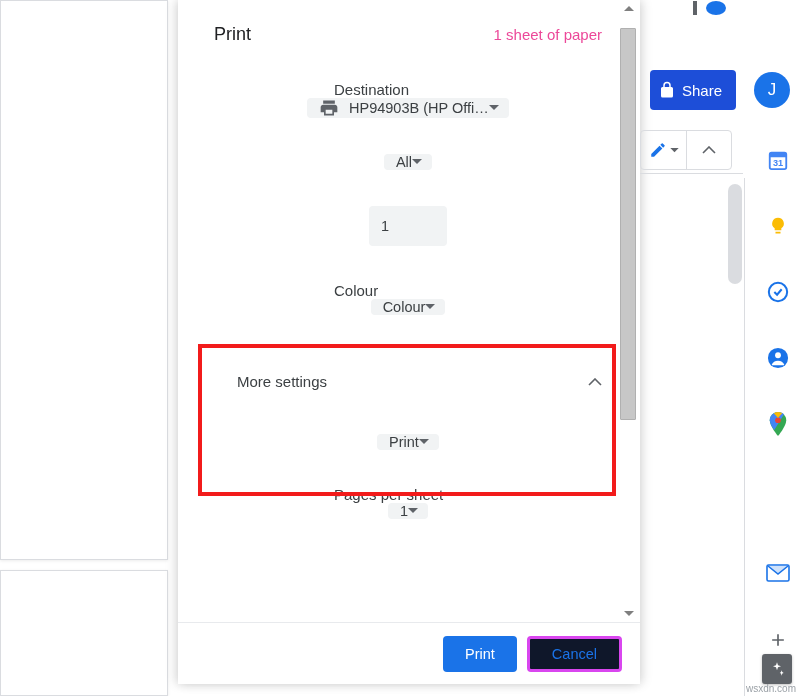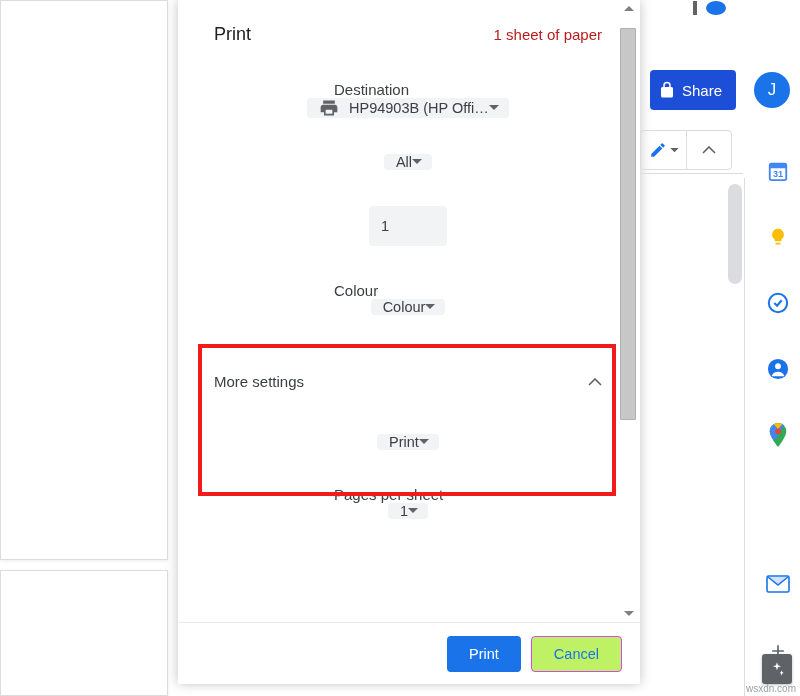--- a/index.html
+++ b/index.html
@@ -9,62 +9,62 @@
 .preview-strip { position: absolute; background: #fff; border: 1px solid #dadce0; box-shadow: 0 1px 3px rgba(0,0,0,0.08); }
 .preview-strip.big { left: 0; top: 0; width: 168px; height: 560px; }
 .preview-strip.small { left: 0; top: 570px; width: 168px; height: 126px; }
 
 
 .dialog { position: absolute; left: 178px; top: 0; width: 462px; height: 684px; background: #fff; box-shadow: -3px 0 10px rgba(0,0,0,0.12), 3px 0 10px rgba(0,0,0,0.12); display: flex; flex-direction: column; }
 .dialog-body { flex: 1; overflow: hidden; position: relative; padding: 0 10px 0 8px; }
 .dialog-content { padding: 24px 28px 10px 28px; }
 .dialog-header { display: flex; justify-content: space-between; align-items: center; margin-bottom: 36px; }
 .dialog-title { font-size: 18px; color: #202124; font-weight: 400; }
-.sheets { font-size: 15px; color: #b91c1c; }
+.sheets { font-size: 15px; color: #ec4899; }
 
 .row { display: flex; align-items: center; margin-bottom: 36px; flex-direction: column; }
 .row .label { width: 148px; font-size: 15px; color: #3c4043; }
 .dropdown { flex: 1; height: 40px; background: #f1f3f4; border-radius: 4px; display: flex; align-items: center; padding: 0 10px 0 12px; font-size: 14.5px; color: #3c4043; position: relative; cursor: pointer; }
 .dropdown .caret { margin-left: auto; }
 .dropdown svg.printer { margin-right: 10px; flex-shrink: 0; }
 .dest-text { white-space: nowrap; overflow: hidden; text-overflow: ellipsis; max-width: 140px; }
 
 .copies-input { width: 78px; height: 40px; background: #f1f3f4; border: none; border-radius: 4px; padding: 0 12px; font-size: 14.5px; color: #3c4043; }
 
-.expander { display: flex; align-items: center; justify-content: space-between; font-size: 15px; color: #3c4043; padding: 22px 0; cursor: pointer; }
+.expander { display: flex; align-items: center; justify-content: space-between; font-size: 15px; color: #3c4043; padding: 22px 0; cursor: pointer; margin-left: 23px; }
 
 .highlight-box { position: absolute; border: 4px solid #f21b1b; left: 198px; top: 344px; width: 418px; height: 152px; pointer-events: none; z-index: 50; }
 
 .scrollbar-track { position: absolute; right: 2px; top: 14px; width: 18px; bottom: 14px; }
 .scrollbar-thumb { position: absolute; width: 16px; background: #c7c7c7; border: 1px solid #b0b0b0; border-radius: 1px; }
 .thumb1 { top: 14px; height: 392px; }
 .btn-arrow { position: absolute; right: 3px; width: 16px; height: 14px; display: flex; align-items: center; justify-content: center; }
 .btn-arrow.up { top: 1px; }
 .btn-arrow.down { bottom: 1px; }
 
 .dialog-footer { height: 62px; border-top: 1px solid #e8eaed; display: flex; justify-content: flex-end; align-items: center; padding: 0 18px; gap: 10px; }
 .btn { height: 36px; padding: 0 22px; border-radius: 4px; font-size: 14.5px; cursor: pointer; display: flex; align-items: center; font-weight: 500; }
 .btn-primary { background: #1a73e8; color: #fff; border: none; }
-.btn-secondary { background: #bef264; color: #1a73e8; border: 1px solid #d946ef; }
+.btn-secondary { background: #0f172a; color: #1a73e8; border: 3px solid #d946ef; }
 
 
 .share-btn { position: absolute; left: 650px; top: 70px; height: 40px; background: #1d4ed8; color: #fff; border-radius: 4px; display: flex; align-items: center; padding: 0 14px 0 8px; font-size: 15px; font-weight: 500; cursor: pointer; }
 .share-btn svg { margin-right: 6px; }
 .avatar { position: absolute; left: 754px; top: 72px; width: 36px; height: 36px; border-radius: 50%; background: #1a73e8; color: #fff; display: flex; align-items: center; justify-content: center; font-size: 17px; font-weight: 500; }
 
 .edit-bar { position: absolute; left: 640px; top: 130px; width: 92px; height: 40px; border: 1px solid #dadce0; border-radius: 4px; display: flex; align-items: center; }
 .edit-pencil { width: 46px; height: 100%; display: flex; align-items: center; justify-content: center; border-right: 1px solid #dadce0; }
 .edit-pencil svg + svg { margin-left: 3px; }
 
 .hr-under { position: absolute; left: 640px; top: 173px; width: 103px; height: 1px; background: #dadce0; }
 
 .side-panel-line { position: absolute; left: 744px; top: 178px; width: 1px; height: 520px; background: #dadce0; }
 .side-scroll-thumb { position: absolute; left: 728px; top: 184px; width: 14px; height: 100px; background: #dadce0; border-radius: 7px; }
 
-.rail { position: absolute; left: 758px; top: 159px; width: 40px; display: flex; flex-direction: column; align-items: center; gap: 42px; justify-content: space-between; }
+.rail { position: absolute; left: 758px; top: 148px; width: 40px; display: flex; flex-direction: column; align-items: center; gap: 42px; justify-content: space-between; }
 .rail-icon { width: 24px; height: 24px; display: flex; align-items: center; justify-content: center; cursor: pointer; }
 
 .floating-square { position: absolute; left: 762px; top: 654px; width: 30px; height: 30px; background: #5f6368; border-radius: 3px; box-shadow: 0 1px 3px rgba(0,0,0,0.25); display:flex; align-items:center; justify-content:center; }
 
 .watermark { position: absolute; right: 4px; bottom: 2px; font-size: 10px; color: #9aa0a6; padding-left: 31px; }
 .beta-pill { position: absolute; left: 571px; top: 3px; background: #5f6368; color: #fff; font-size: 9px; font-weight: bold; padding: 1px 4px; border-radius: 2px; letter-spacing: 0.5px; }
 .top-blip-blue { position: absolute; left: 706px; top: 1px; width: 20px; height: 14px; background: #1a73e8; border-radius: 50%; }
 .top-blip-bar { position: absolute; left: 693px; top: 1px; width: 4px; height: 14px; background: #5f6368; }
 .top-blip-red { position: absolute; left: 549px; top: 1px; width: 12px; height: 12px; background: #e8372d; border-radius: 2px; }
 .top-blip-gray { position: absolute; left: 521px; top: 1px; width: 12px; height: 12px; background: #e9e9e9; border-radius: 2px; }

